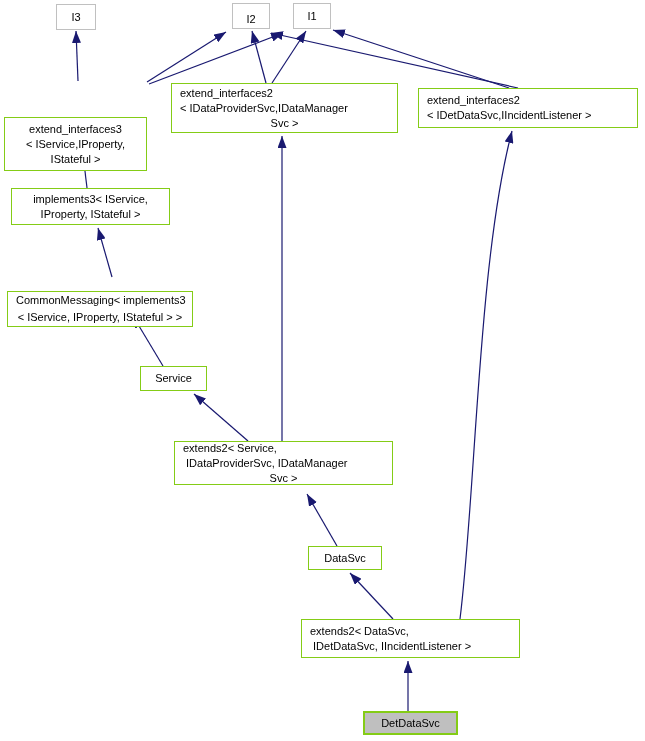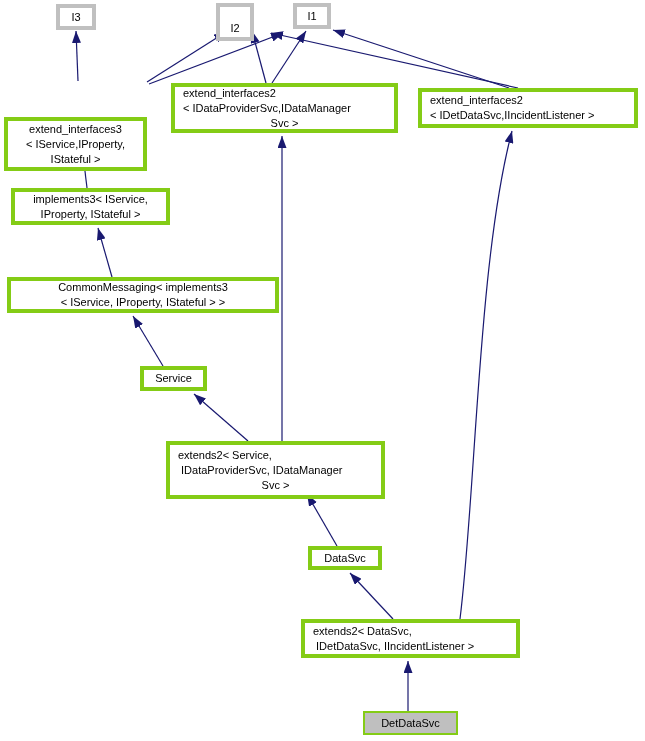--- a/index.html
+++ b/index.html
@@ -17,21 +17,21 @@
     width: 645px; height: 741px;
   }
   .edge-path {
     fill: none;
     stroke-width: 1.2px;
   }
   .node {
     position: absolute;
     box-sizing: border-box;
     background: #ffffff;
-    border: 4px solid #84cc16;
+    border: 1px solid #84cc16;
     color: #000000;
     font-size: 11px;
     line-height: 15px;
     display: flex;
     flex-direction: column;
     justify-content: center;
     padding: 1px 8px;
     cursor: pointer;
   }
   .node.iface { border-color: #c0c0c0; }
@@ -69,21 +69,21 @@
         <path d="M337,546 L307,494" class="edge-path" stroke="#191970" marker-end="url(#arrowhead)"></path>
         <path d="M393,619 L350,573" class="edge-path" stroke="#191970" marker-end="url(#arrowhead)"></path>
         <path d="M460,619 C476,490 478,260 512,131" class="edge-path" stroke="#191970" marker-end="url(#arrowhead)"></path>
         <path d="M408,711 L408,661" class="edge-path" stroke="#191970" marker-end="url(#arrowhead)"></path>
       </g>
   </svg>
 
 <div class="node iface" style="left: 56px; top: 4px; width: 40px; height: 26px;">
       <div class="line center">I3</div>
     </div>
-    <div class="node iface" style="left: 216px; top: 3px; width: 38px; height: 38px; justify-content: flex-end;">
+    <div class="node iface" style="left: 232px; top: 3px; width: 38px; height: 26px; justify-content: flex-end;">
       <div class="line center">I2</div>
     </div>
     <div class="node iface" style="left: 293px; top: 3px; width: 38px; height: 26px; padding-left: 8px;">
       <div class="line center">I1</div>
     </div>
     <div class="node plain" style="left: 4px; top: 81px; width: 143px; height: 54px; margin-top: 36px;">
       <div class="line center">extend_interfaces3</div>
       <div class="line center">&lt; IService,IProperty,</div>
       <div class="line center">IStateful &gt;</div>
     </div>
@@ -93,28 +93,28 @@
       <div class="line center">Svc &gt;</div>
     </div>
     <div class="node plain" style="left: 418px; top: 88px; width: 220px; height: 40px;">
       <div class="line">extend_interfaces2</div>
       <div class="line">&lt; IDetDataSvc,IIncidentListener &gt;</div>
     </div>
     <div class="node plain" style="left: 11px; top: 188px; width: 159px; height: 37px;">
       <div class="line center">implements3&lt; IService,</div>
       <div class="line center">IProperty, IStateful &gt;</div>
     </div>
-    <div class="node plain" style="left: 7px; top: 277px; width: 272px; height: 36px;">
+    <div class="node plain" style="left: 7px; top: 291px; width: 186px; height: 36px; justify-content: space-between;">
       <div class="line center">CommonMessaging&lt; implements3</div>
       <div class="line center">&lt; IService, IProperty, IStateful &gt; &gt;</div>
     </div>
     <div class="node plain" style="left: 140px; top: 366px; width: 67px; height: 25px;">
       <div class="line center">Service</div>
     </div>
-    <div class="node plain" style="left: 166px; top: 441px; width: 219px; height: 58px;">
+    <div class="node plain" style="left: 174px; top: 441px; width: 219px; height: 44px;">
       <div class="line">extends2&lt; Service,</div>
       <div class="line"> IDataProviderSvc, IDataManager</div>
       <div class="line center">Svc &gt;</div>
     </div>
     <div class="node plain" style="left: 308px; top: 546px; width: 74px; height: 24px; align-items: center;">
       <div class="line center">DataSvc</div>
     </div>
     <div class="node plain" style="left: 301px; top: 619px; width: 219px; height: 39px;">
       <div class="line">extends2&lt; DataSvc,</div>
       <div class="line"> IDetDataSvc, IIncidentListener &gt;</div>

